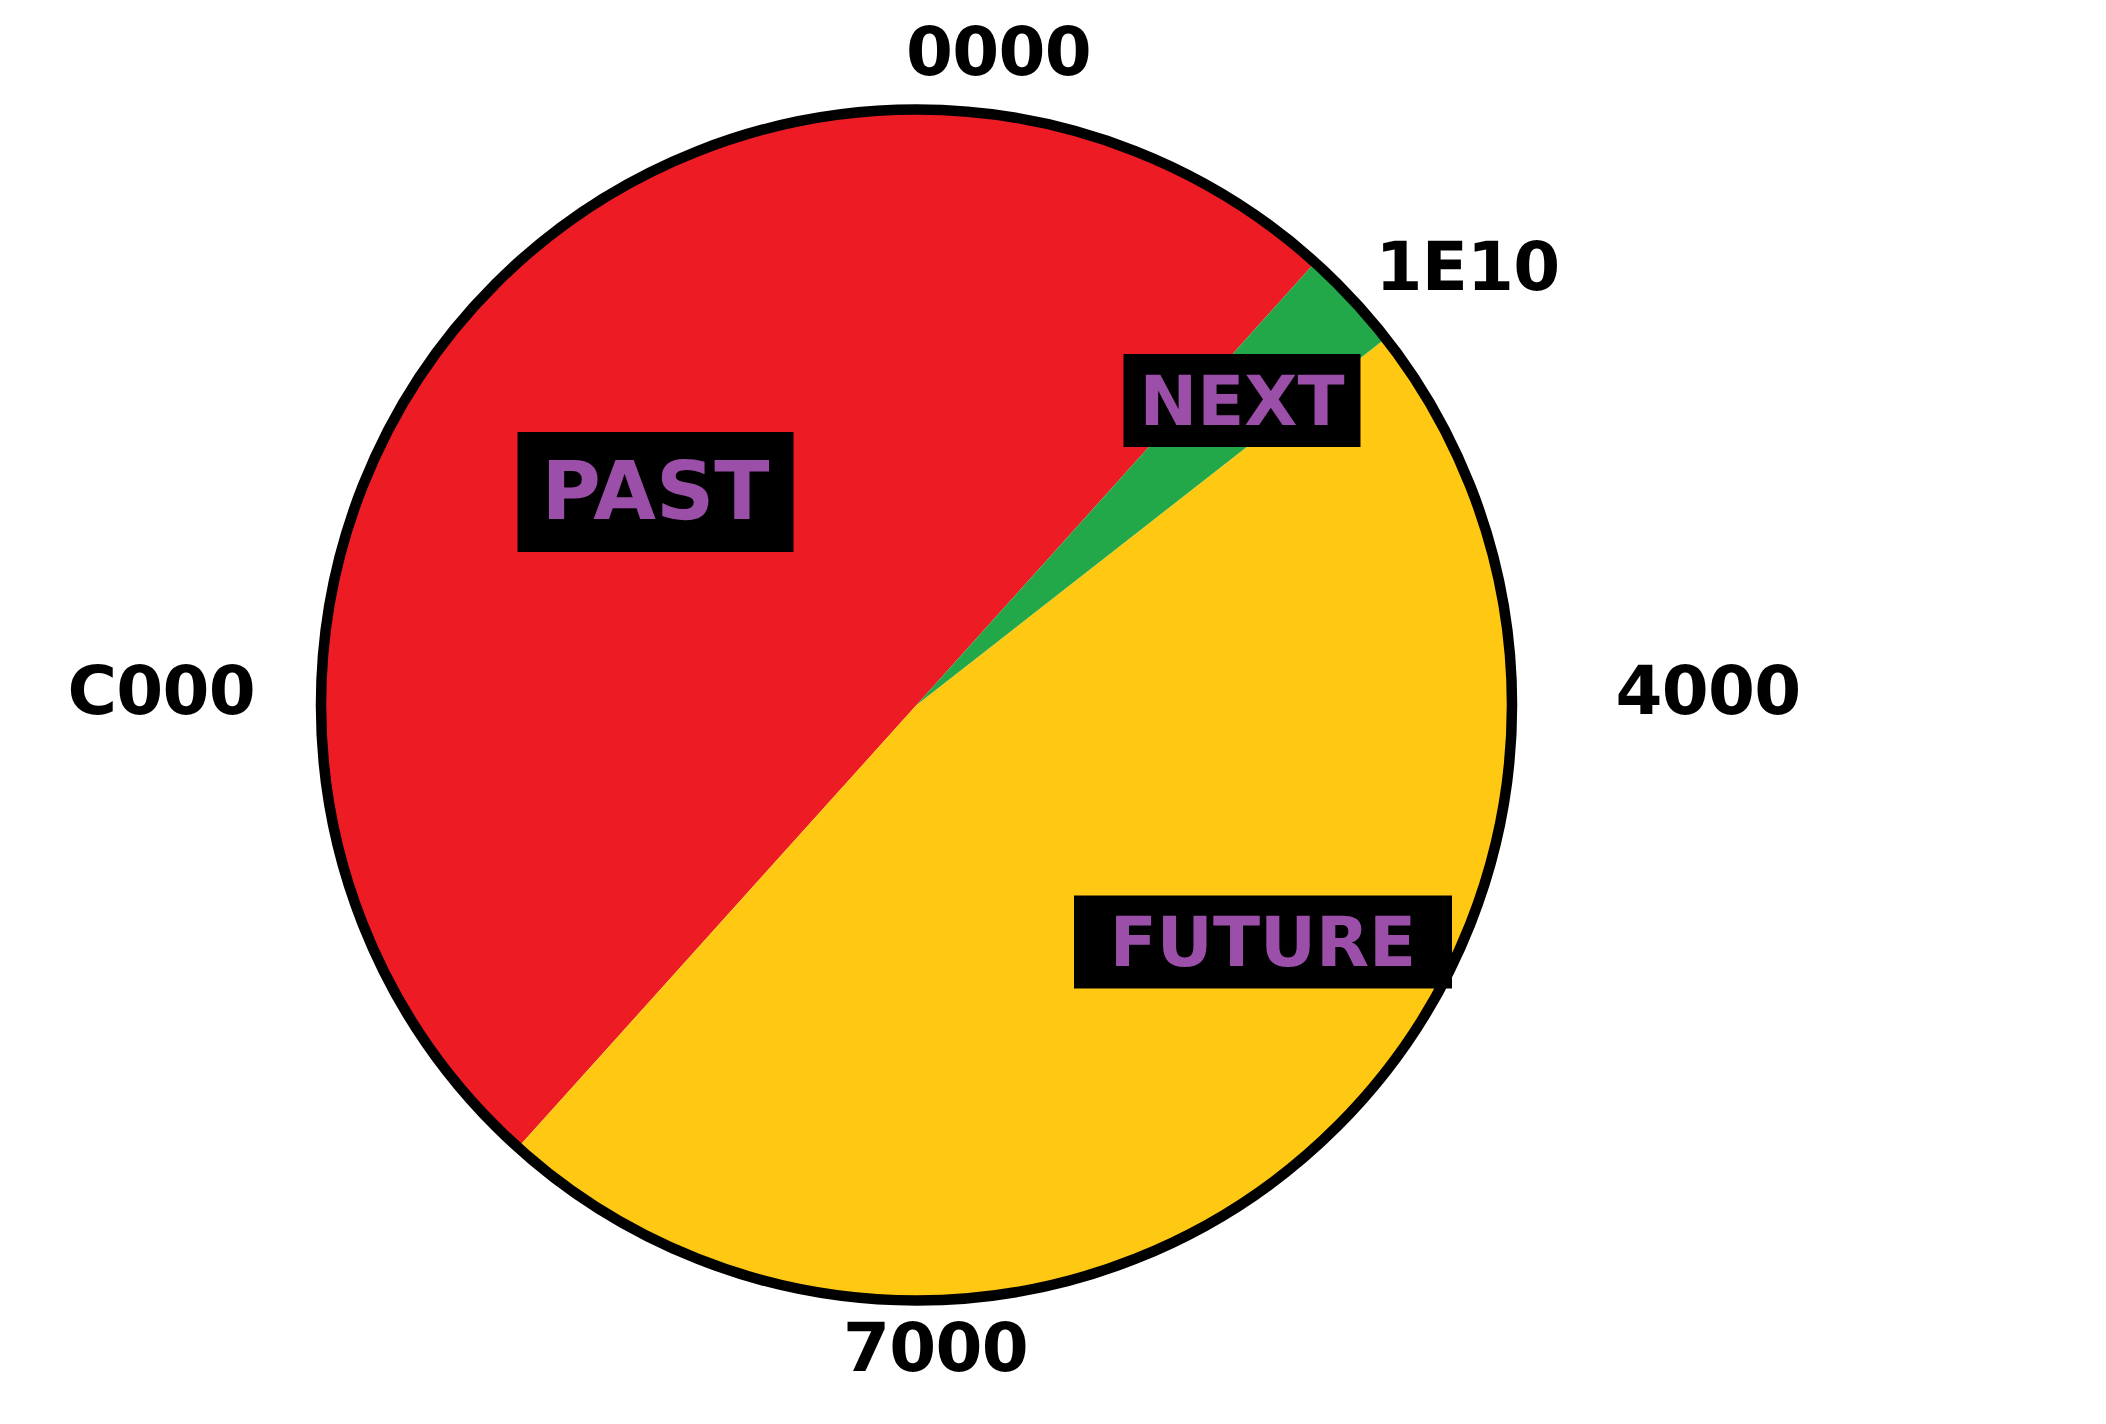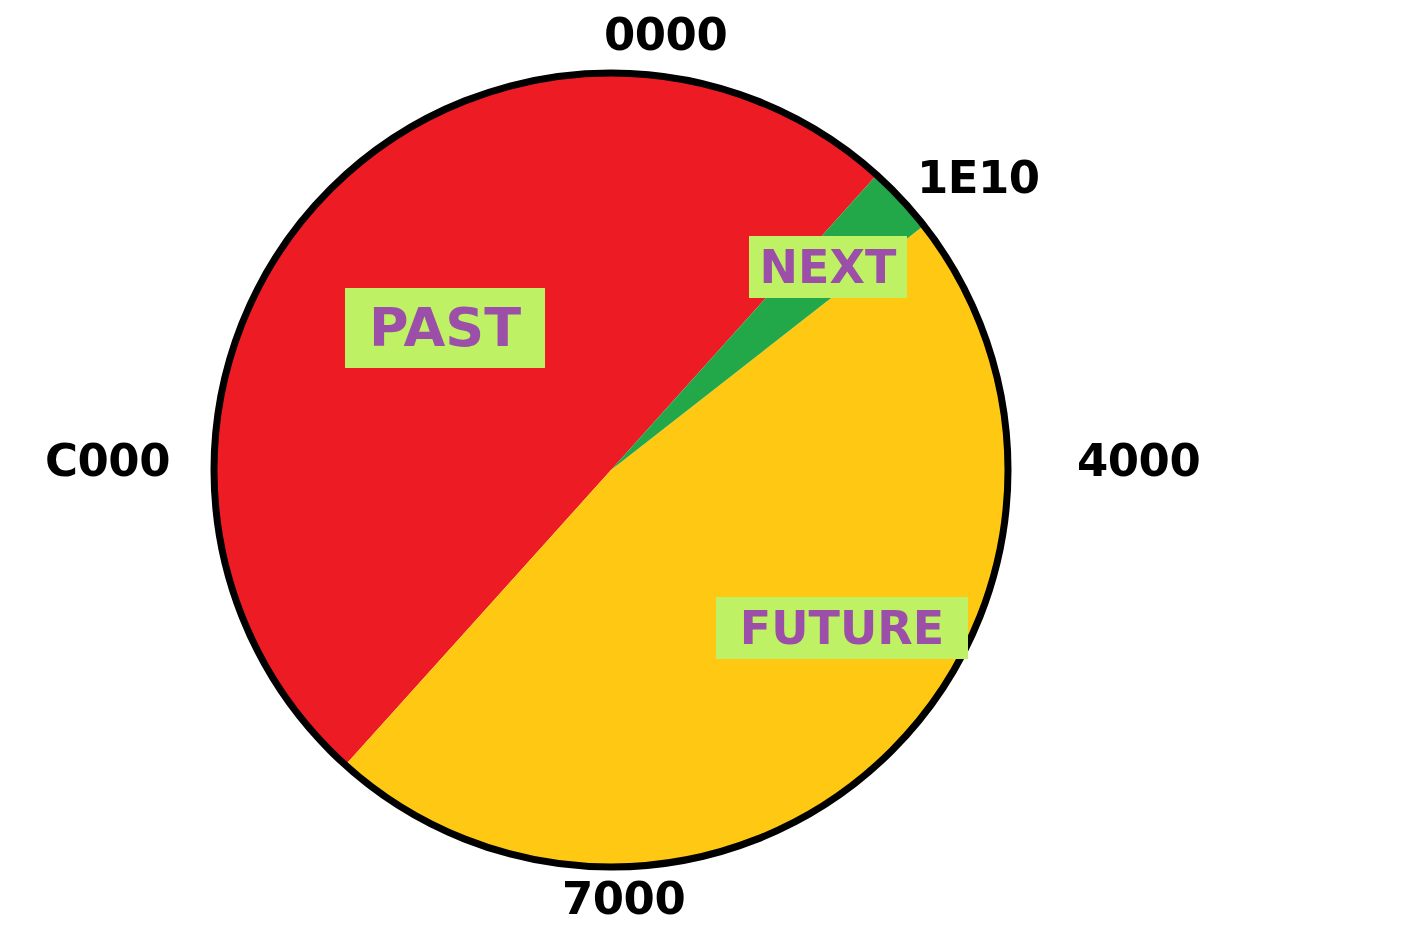--- a/index.html
+++ b/index.html
@@ -47,35 +47,35 @@
   #label-0000  { left: 604px; top: 12px; }
   #label-1E00  { left: 905px; top: 108px; }
   #label-1E10  { left: 917px; top: 155px; }
   #label-4000  { left: 1077px; top: 438px; text-align: right; }
   #label-8000  { left: 562px; top: 876px; }
   #label-C000  { left: 45px; top: 438px; }
 
   
   .plaque {
     position: absolute;
-    background: #bef264;
+    background: #000000;
     color: #9B4FA8;
     font-family: "DejaVu Sans", "Liberation Sans", sans-serif;
     font-weight: bold;
     line-height: 1;
     white-space: nowrap;
     display: flex;
     align-items: center;
     justify-content: center;
   }
 
   #plaque-past {
     left: 345px;
     top: 288px;
-    width: 200px;
+    width: 184px;
     height: 80px;
     font-size: 54px;
   }
 
   #plaque-next {
     left: 749px;
     top: 236px;
     width: 158px;
     height: 62px;
     font-size: 46px;

